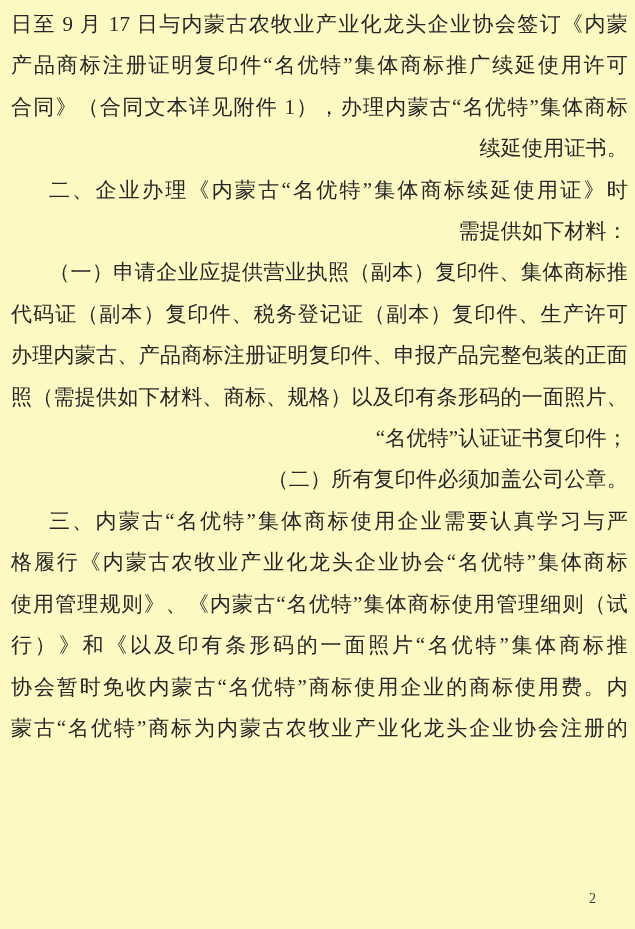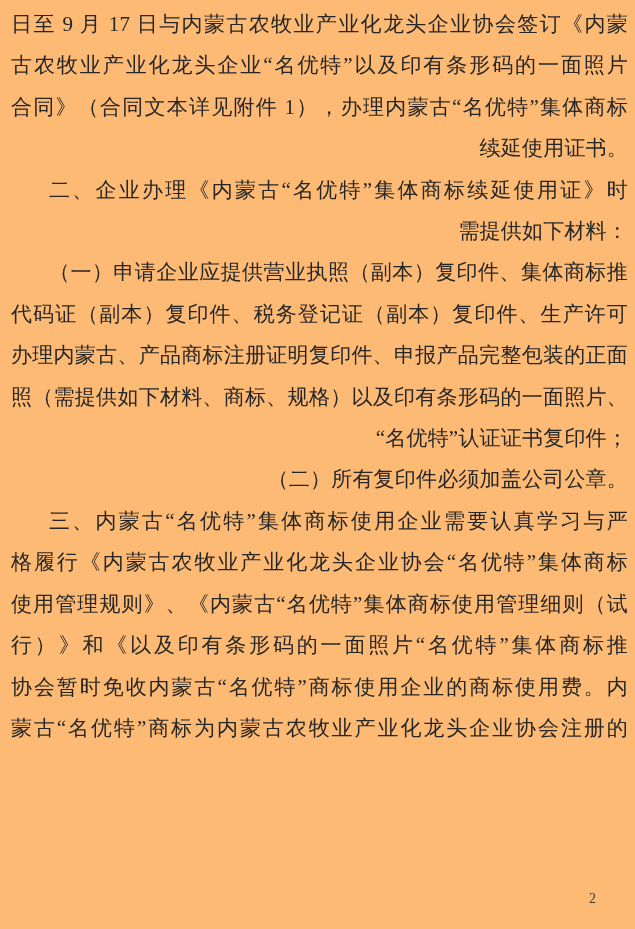--- a/index.html
+++ b/index.html
@@ -4,21 +4,21 @@
 <style>
   html, body {
     margin: 0;
     padding: 0;
     background: #ffffff;
   }
   .page {
     position: relative;
     width: 635px;
     height: 929px;
-    background: #fdba74;
+    background: #fef9c3;
     overflow: hidden;
     font-family: "Liberation Serif", "DejaVu Serif", serif;
     color: #262626;
   }
   .content {
     position: absolute;
     left: 11px;
     top: 4px;
     width: 617px;
     font-size: 21px;
@@ -49,21 +49,21 @@
     line-height: 18px;
     color: #3a3a3a;
   }
 </style>
 </head>
 <body>
 
 <div class="page">
   <div class="content">
     <div class="line j">日至 9 月 17 日与内蒙古农牧业产业化龙头企业协会签订《内蒙</div>
-    <div class="line j">古农牧业产业化龙头企业“名优特”以及印有条形码的一面照片</div>
+    <div class="line j">产品商标注册证明复印件“名优特”集体商标推广续延使用许可</div>
     <div class="line j">合同》（合同文本详见附件 1），办理内蒙古“名优特”集体商标</div>
     <div class="line">续延使用证书。</div>
     <div class="line j indent">二、企业办理《内蒙古“名优特”集体商标续延使用证》时</div>
     <div class="line">需提供如下材料：</div>
     <div class="line j indent">（一）申请企业应提供营业执照（副本）复印件、集体商标推</div>
     <div class="line j">代码证（副本）复印件、税务登记证（副本）复印件、生产许可</div>
     <div class="line j">办理内蒙古、产品商标注册证明复印件、申报产品完整包装的正面</div>
     <div class="line j">照（需提供如下材料、商标、规格）以及印有条形码的一面照片、</div>
     <div class="line">“名优特”认证证书复印件；</div>
     <div class="line indent">（二）所有复印件必须加盖公司公章。</div>

